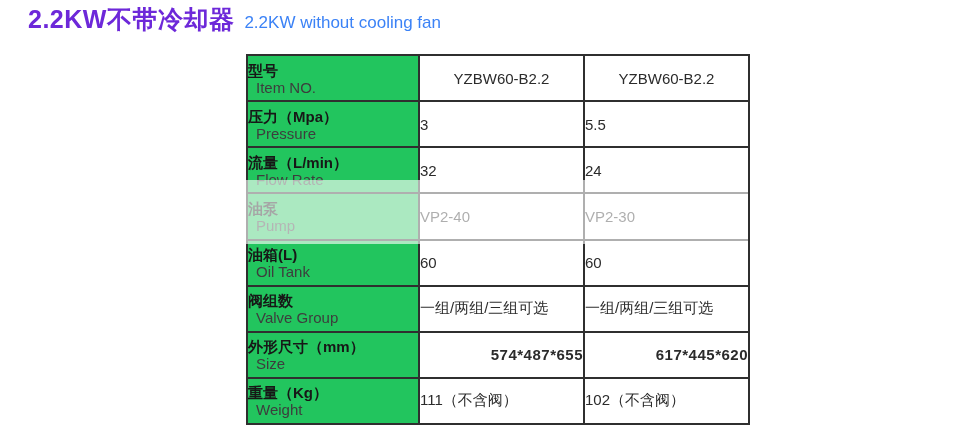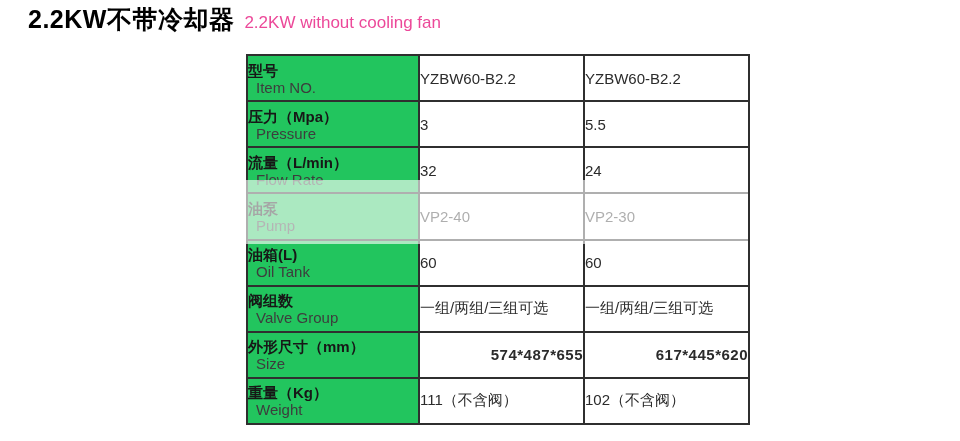--- a/index.html
+++ b/index.html
@@ -22,27 +22,27 @@
     left: 28px;
     top: 3px;
     display: flex;
     align-items: baseline;
     gap: 10px;
     white-space: nowrap;
   }
   .title-cn {
     font-size: 25px;
     font-weight: bold;
-    color: #000000;
+    color: #6d28d9;
     letter-spacing: 0.5px;
   }
   .title-en {
     font-size: 17px;
     font-weight: normal;
-    color: #ec4899;
+    color: #3b82f6;
   }
 
   
   table.spec {
     position: absolute;
     left: 246px;
     top: 54px;
     width: 502px;
     height: 371px;
     border-collapse: collapse;
@@ -74,20 +74,21 @@
     padding-left: 8px;
   }
   td.val {
     background: #ffffff;
     font-size: 15px;
     color: #2b2b2b;
     padding-left: 13px;
     text-align: left;
   }
   tr.centered td.val {
+    text-align: center;
     padding-left: 0;
   }
   tr:nth-child(7) td.val {
     font-weight: 600;
     letter-spacing: 0.5px;
     text-align: right;
   }
 
   
   .fade-overlay {

